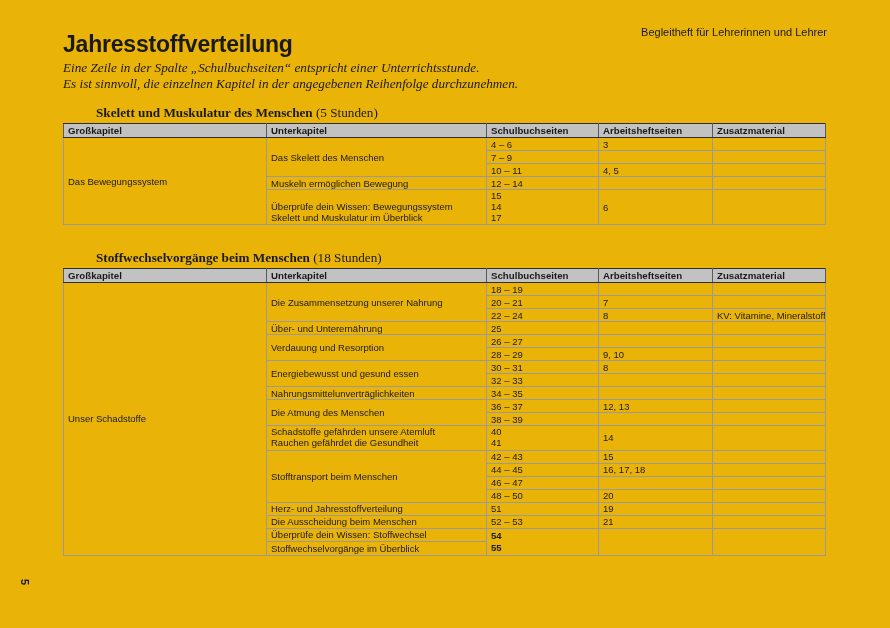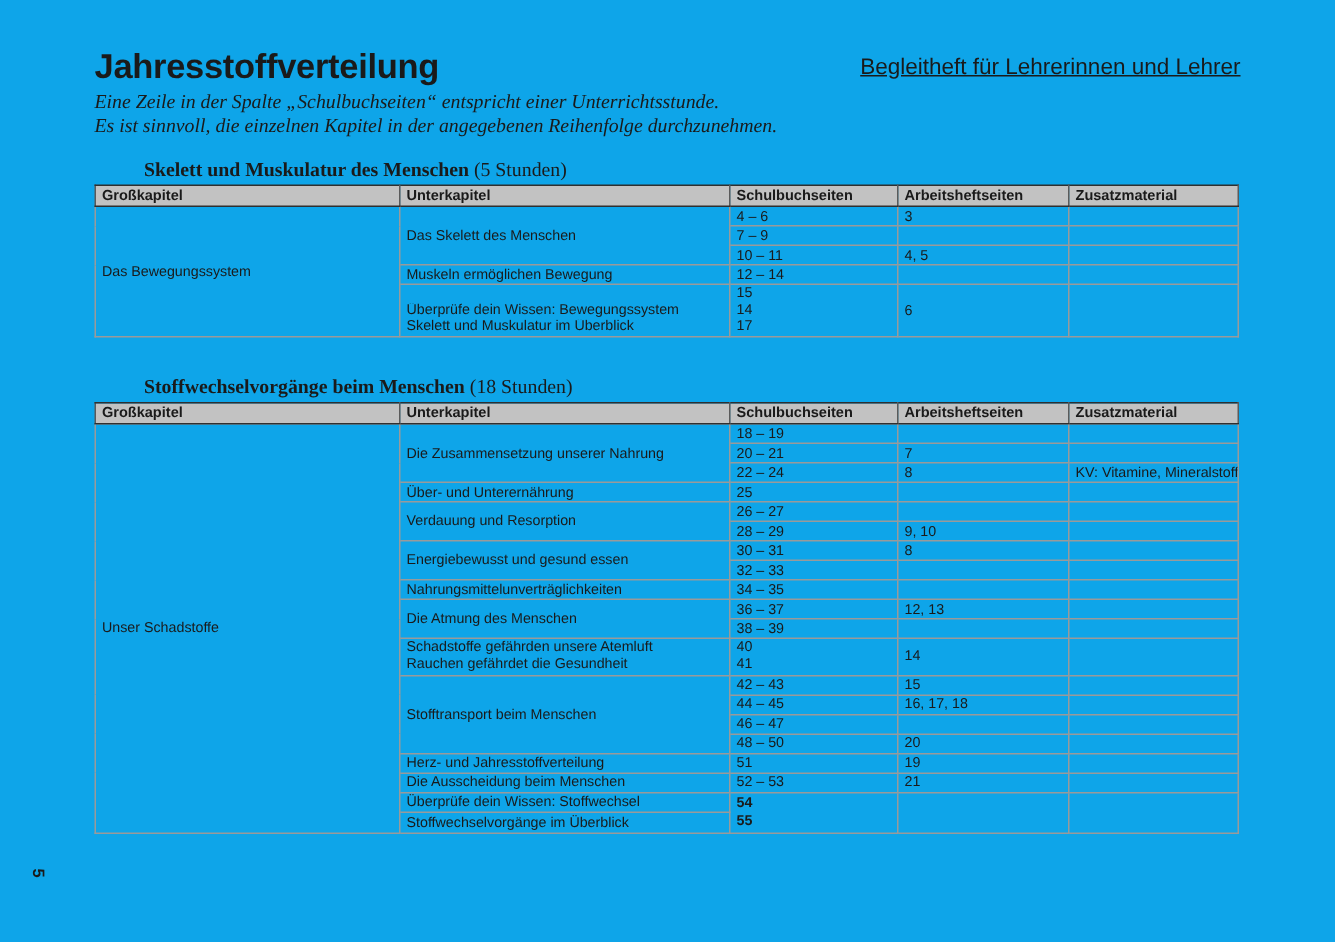--- a/index.html
+++ b/index.html
@@ -2,24 +2,24 @@
 <html style="--header-bg: #c2c2c2; --line: #9a9a9a; --dark: #2f2f2f; --text: #1a1a1a;"><head>
 <meta charset="utf-8">
 <style>
   :root{
     --header-bg:#c2c2c2;
     --line:#9a9a9a;
     --dark:#2f2f2f;
     --text:#1a1a1a;
   }
   html,body{margin:0;padding:0;background:#ffffff;}
-  .page{position:relative;width:890px;height:628px;background:#0ea5e9;color:var(--text);
+  .page{position:relative;width:890px;height:628px;background:#eab308;color:var(--text);
         font-family:"Liberation Sans",sans-serif;overflow:hidden;}
   .title{position:absolute;left:63px;top:31px;font-size:23px;font-weight:bold;letter-spacing:-0.2px;}
-  .corner{position:absolute;right:63px;top:36px;font-size:15px;text-decoration:underline;}
+  .corner{position:absolute;right:63px;top:26px;font-size:11px;}
   .intro{position:absolute;left:63px;top:60px;font-family:"Liberation Serif","DejaVu Serif",serif;
          font-size:13.2px;line-height:16px;font-style:italic;}
   .sec-heading{position:absolute;left:63px;font-family:"Liberation Serif","DejaVu Serif",serif;
                font-size:13.2px;margin-left:33px;}
   .sec-heading .bold{font-weight:bold;}
   #sec0{top:105px;}
   #sec1{top:250px;}
   .tbl{position:absolute;left:63px;width:762px;}
   #tbl0{top:123px;}
   #tbl1{top:268px;}

